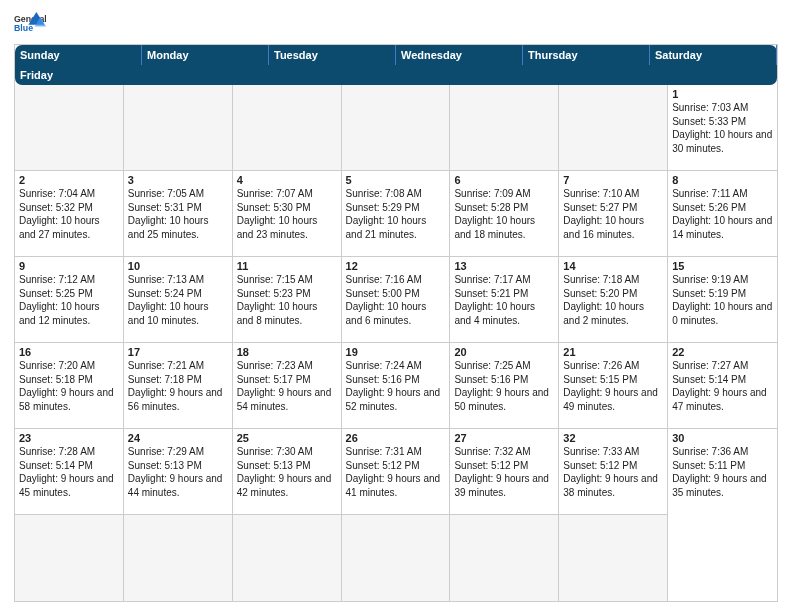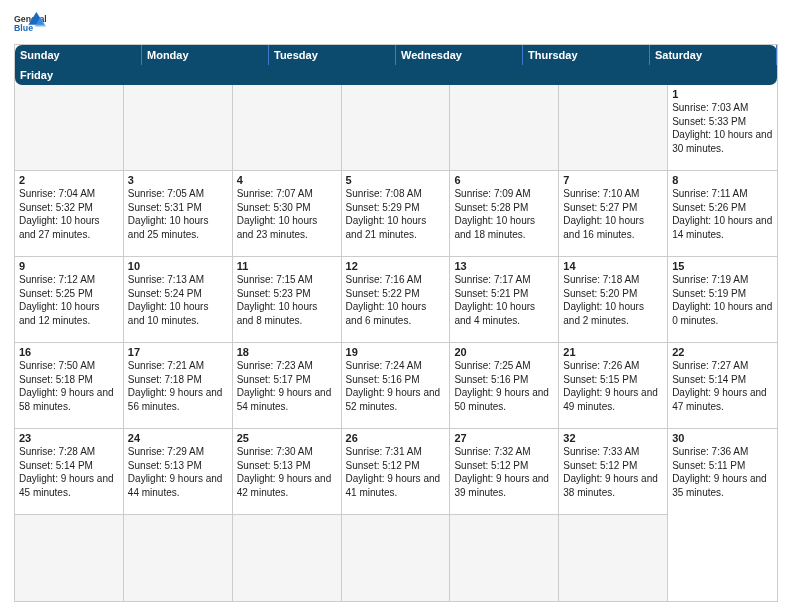--- a/index.html
+++ b/index.html
@@ -206,48 +206,48 @@
         <div class="cal-cell">
           <span class="day-num">11</span>
           <div class="cell-info">Sunrise: 7:15 AM
 Sunset: 5:23 PM
 Daylight: 10 hours
 and 8 minutes.</div>
         </div>
         <div class="cal-cell">
           <span class="day-num">12</span>
           <div class="cell-info">Sunrise: 7:16 AM
-Sunset: 5:22 PM
+Sunset: 5:00 PM
 Daylight: 10 hours
 and 6 minutes.</div>
         </div>
         <div class="cal-cell">
           <span class="day-num">13</span>
           <div class="cell-info">Sunrise: 7:17 AM
 Sunset: 5:21 PM
 Daylight: 10 hours
 and 4 minutes.</div>
         </div>
         <div class="cal-cell">
           <span class="day-num">14</span>
           <div class="cell-info">Sunrise: 7:18 AM
 Sunset: 5:20 PM
 Daylight: 10 hours
 and 2 minutes.</div>
         </div>
         <div class="cal-cell">
           <span class="day-num">15</span>
-          <div class="cell-info">Sunrise: 7:19 AM
+          <div class="cell-info">Sunrise: 9:19 AM
 Sunset: 5:19 PM
 Daylight: 10 hours
 and 0 minutes.</div>
         </div>
         <div class="cal-cell">
           <span class="day-num">16</span>
-          <div class="cell-info">Sunrise: 7:50 AM
+          <div class="cell-info">Sunrise: 7:20 AM
 Sunset: 5:18 PM
 Daylight: 9 hours
 and 58 minutes.</div>
         </div>
         <div class="cal-cell">
           <span class="day-num">17</span>
           <div class="cell-info">Sunrise: 7:21 AM
 Sunset: 7:18 PM
 Daylight: 9 hours
 and 56 minutes.</div>

